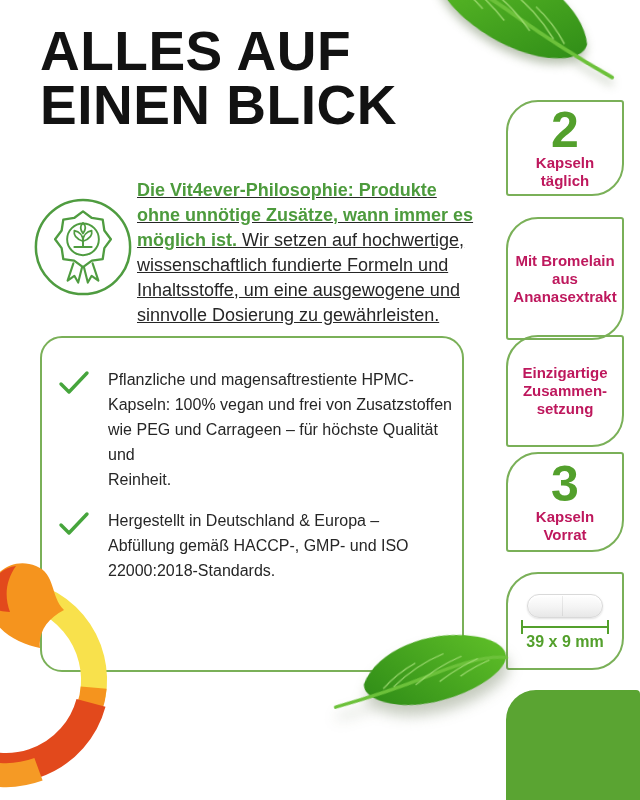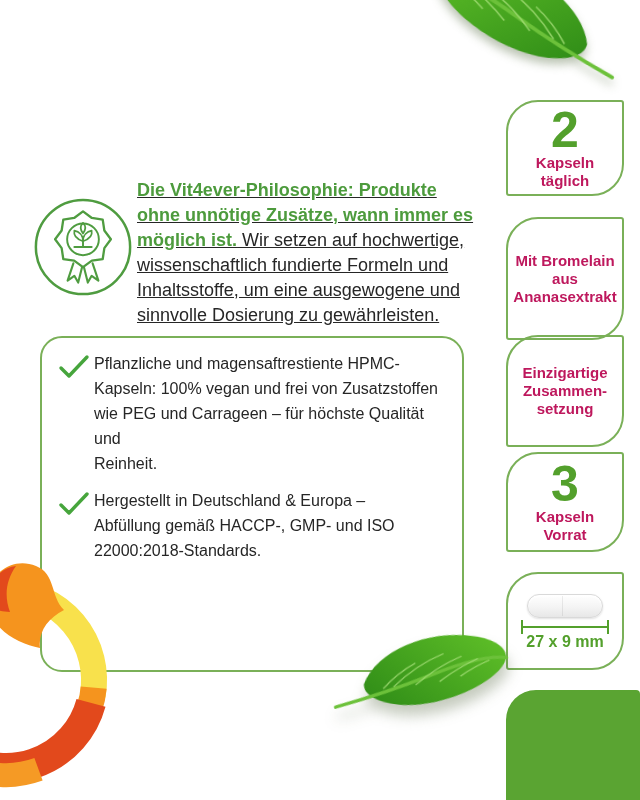--- a/index.html
+++ b/index.html
@@ -14,21 +14,21 @@
 
   
   .badge { position:absolute; left:33px; top:197px; width:100px; height:100px; }
   .phil { position:absolute; left:137px; top:178px; width:340px;
           font-size:18px; line-height:25px; color:#262626;text-decoration:underline; }
   .phil .hl { color:#4d9b3d; font-weight:700; }
 
   
   .checkbox-panel { position:absolute; left:40px; top:336px; width:424px; height:336px;
                     border:2px solid #7ab058; border-radius:22px; padding:13px 10px 0 16px; }
-  .check-item { display:flex; gap:4px; margin-bottom:12px; }
+  .check-item { display:flex; gap:18px; margin-bottom:12px;margin-top:16px; }
   .check-item svg { flex:0 0 32px; margin-top:3px; }
   .check-text { font-size:16px; line-height:25px; color:#262626; white-space:pre-line; }
 
   
   .fact { position:absolute; left:506px; width:118px; border:2px solid #7ab058;
           border-radius:32px 3px 32px 3px; display:flex; flex-direction:column;
           align-items:center; justify-content:center; text-align:center; padding:4px; }
   .fact .num { font-size:50px; line-height:48px; font-weight:900; color:#53a02c; }
   .fact .lbl { font-size:15px; line-height:18px; font-weight:700; color:#be185d; white-space:pre-line; }
   .fact-1 { top:100px; height:96px; }
@@ -75,20 +75,22 @@
     <path d="M4,122 C36,108 70,92 112,68 C150,46 178,34 200,34" fill="none" stroke="#6cc13a" stroke-width="4" stroke-linecap="round"></path>
     <g fill="none" stroke="#a7e07a" stroke-width="1.6" opacity="0.8">
       <path d="M58,92 C66,80 76,68 92,56"></path>
       <path d="M70,88 C84,70 100,54 124,40"></path>
       <path d="M96,82 C110,66 126,52 146,40"></path>
       <path d="M124,74 C136,62 150,50 166,40"></path>
       <path d="M148,64 C158,55 168,47 180,40"></path>
     </g>
   </svg>
 
+  <h1 class="title">ALLES AUF
+EINEN BLICK</h1>
 
   <svg class="badge" viewBox="0 0 104 104" aria-hidden="true">
     <g fill="none" stroke="#4f9c40" stroke-width="2.4" stroke-linejoin="round" stroke-linecap="round">
       <circle cx="52" cy="52" r="49" stroke-width="2.6"></circle>
       <polygon points="81,44 74.2,53.2 72.5,64.5 61.2,66.2 52,73 42.8,66.2 31.5,64.5 29.8,53.2 23,44 29.8,34.8 31.5,23.5 42.8,21.8 52,15 61.2,21.8 72.5,23.5 74.2,34.8"></polygon>
       <circle cx="52" cy="44" r="16.5" stroke-width="2"></circle>
       <path d="M52,52 L52,41" stroke-width="2"></path>
       <path d="M52,46 C46,44 42,40 43,35 C48,36 52,40 52,46 Z" stroke-width="1.8"></path>
       <path d="M52,46 C58,44 62,40 61,35 C56,36 52,40 52,46 Z" stroke-width="1.8"></path>
       <path d="M52,38 C49,34 49,30 52,27 C55,30 55,34 52,38 Z" stroke-width="1.8"></path>
@@ -141,21 +143,21 @@
 setzung</div>
   </div>
   <div class="fact fact-4">
     <div class="num">3</div>
     <div class="lbl">Kapseln
 Vorrat</div>
   </div>
   <div class="fact fact-5">
     <div class="capsule"></div>
     <div class="measure"></div>
-    <div class="size-label">27 x 9 mm</div>
+    <div class="size-label">39 x 9 mm</div>
   </div>
   <div class="green-block"></div>
 
   <svg class="logo" viewBox="0 0 232 248" aria-hidden="true">
     <path d="M118,40 A88,88 0 0 1 204.7,143.3" fill="none" stroke="#f8e14c" stroke-width="26"></path>
     <path d="M205.7,135.7 A88,88 0 0 1 162,204.2" fill="none" stroke="#f5941e" stroke-width="26"></path>
     <path d="M203,150.8 A88,88 0 0 1 63.8,197.3" fill="none" stroke="#e2491c" stroke-width="30"></path>
     <path d="M150.5,217.3 A95,95 0 0 1 43.1,186.5" fill="none" stroke="#f59a25" stroke-width="24"></path>
     <path d="M100,52 C98,22 124,4 148,14 C168,22 162,44 176,58 C160,66 150,80 152,96 C130,92 104,78 100,52 Z" fill="#f5941e"></path>
     <path d="M100,52 C99,30 112,16 128,14 C118,28 116,44 122,60 C112,60 104,57 100,52 Z" fill="#e2491c"></path>

